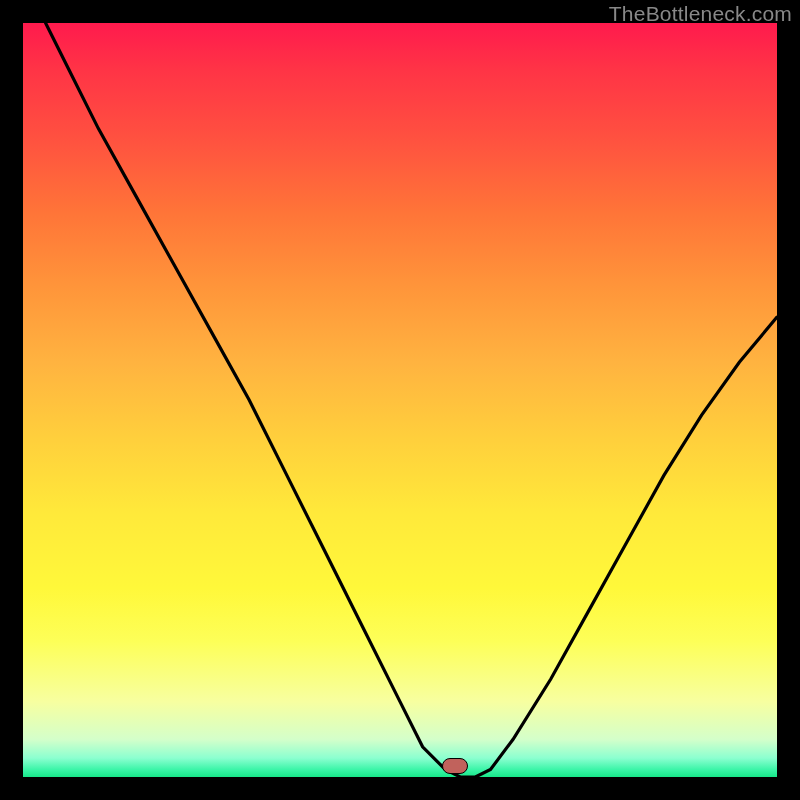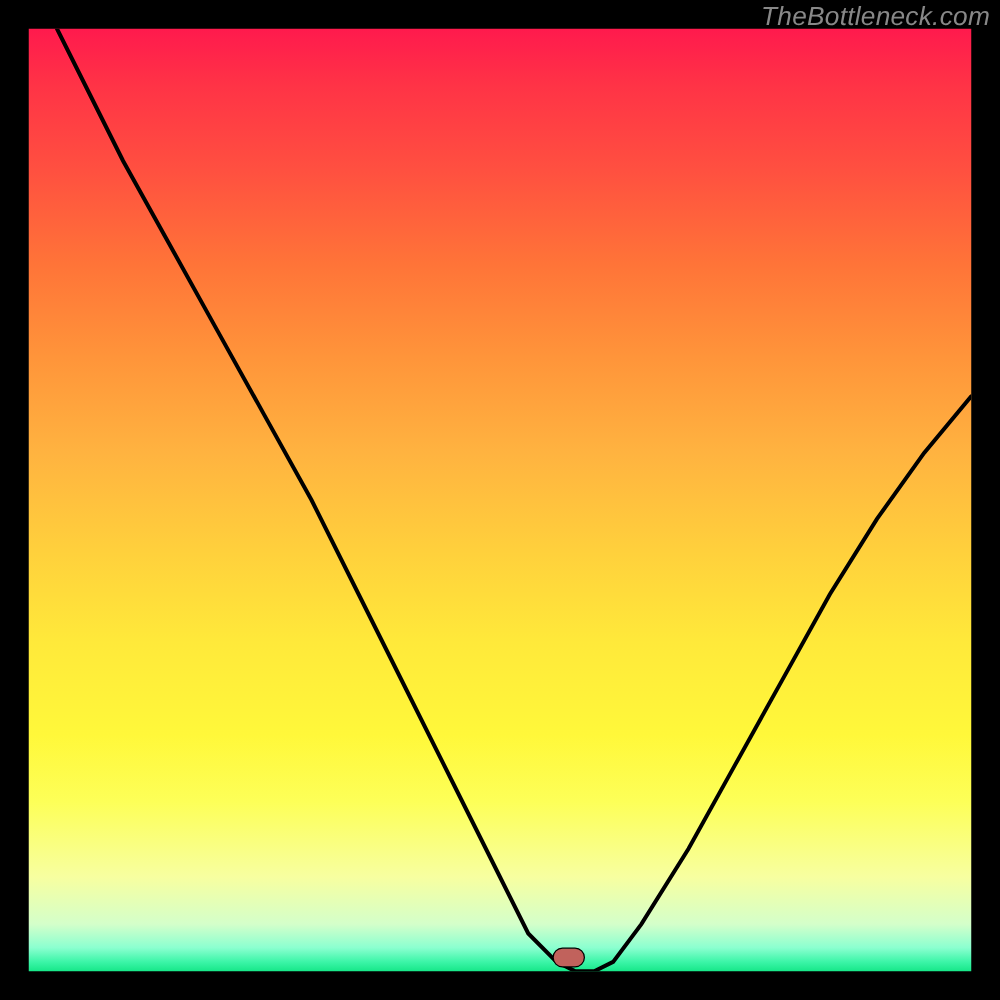--- a/index.html
+++ b/index.html
@@ -10,21 +10,20 @@
     background: #000;
     overflow: hidden;
   }
   .frame {
     position: absolute;
     left: 0;
     top: 0;
     width: 800px;
     height: 800px;
     background: #000;
-    font-style: italic;
   }
   .plot {
     position: absolute;
     left: 23px;
     top: 23px;
     width: 754px;
     height: 754px;
     background: linear-gradient(
       to bottom,
       #ff1a4d 0%,

